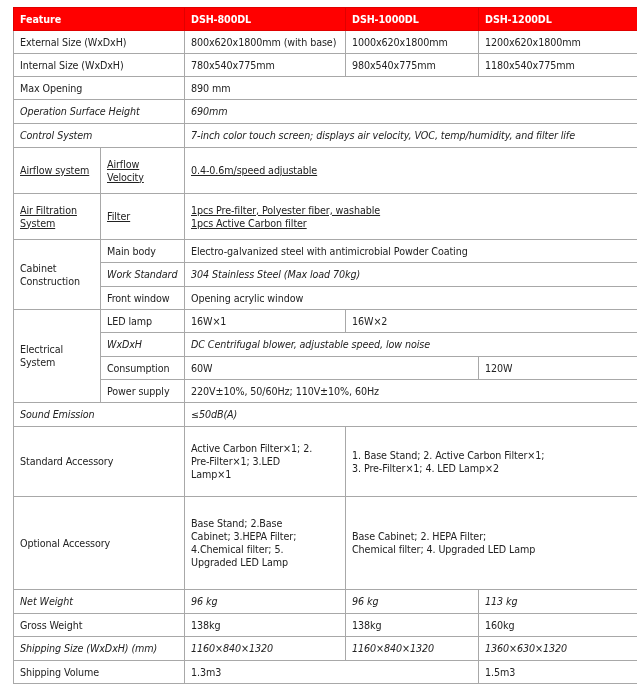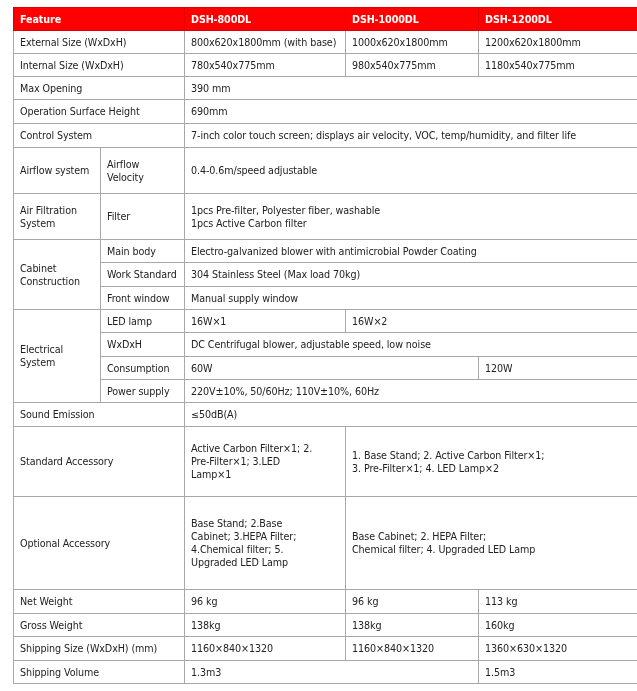--- a/index.html
+++ b/index.html
@@ -6,22 +6,22 @@
   body { width: 637px; height: 691px; position: relative; overflow: hidden;
          font-family: "DejaVu Sans", sans-serif; font-size: 9.6px; color: #222; }
   table.spec { position: absolute; left: 13px; top: 7px; width: 625px;
                border-collapse: collapse; table-layout: fixed; }
   table.spec td, table.spec th { border: 1px solid #a8a8a8; padding: 0 6px;
                vertical-align: middle; text-align: left; line-height: 13px;
                font-weight: normal; letter-spacing: -0.1px; }
   table.spec thead th { background: #ff0000; color: #ffffff; font-weight: bold;
                height: 22px; border-color: #e00000; }
   .h23 { height: 23px; }
-  .h24 { height: 24px; }
-  .h46 { height: 46px; }
+  .h24 { height: 24px; font-style: italic; }
+  .h46 { height: 46px; text-decoration: underline; }
   .h70 { height: 70px; }
   .h93 { height: 93px; }
   .ml { white-space: pre-line; }
 </style>
 </head>
 <body>
 
 <table class="spec">
   <colgroup>
     <col style="width:87px">
@@ -46,21 +46,21 @@
       <td>1200x620x1800mm</td>
     </tr>
     <tr class="h23">
       <td colspan="2">Internal Size (WxDxH)</td>
       <td>780x540x775mm</td>
       <td>980x540x775mm</td>
       <td>1180x540x775mm</td>
     </tr>
     <tr class="h23">
       <td colspan="2">Max Opening</td>
-      <td colspan="3">390 mm</td>
+      <td colspan="3">890 mm</td>
     </tr>
     <tr class="h24">
       <td colspan="2">Operation Surface Height</td>
       <td colspan="3">690mm</td>
     </tr>
     <tr class="h24">
       <td colspan="2">Control System</td>
       <td colspan="3">7-inch color touch screen; displays air velocity, VOC, temp/humidity, and filter life</td>
     </tr>
     <tr class="h46">
@@ -70,29 +70,29 @@
     </tr>
     <tr class="h46">
       <td>Air Filtration System</td>
       <td>Filter</td>
       <td colspan="3" class="ml">1pcs Pre-filter, Polyester fiber, washable
 1pcs Active Carbon filter</td>
     </tr>
     <tr class="h23">
       <td rowspan="3">Cabinet Construction</td>
       <td>Main body</td>
-      <td colspan="3">Electro-galvanized blower with antimicrobial Powder Coating</td>
+      <td colspan="3">Electro-galvanized steel with antimicrobial Powder Coating</td>
     </tr>
     <tr class="h24">
       <td>Work Standard</td>
       <td colspan="3">304 Stainless Steel (Max load 70kg)</td>
     </tr>
     <tr class="h23">
       <td>Front window</td>
-      <td colspan="3">Manual supply window</td>
+      <td colspan="3">Opening acrylic window</td>
     </tr>
     <tr class="h23">
       <td rowspan="4">Electrical System</td>
       <td>LED lamp</td>
       <td>16W×1</td>
       <td colspan="2">16W×2</td>
     </tr>
     <tr class="h24">
       <td>WxDxH</td>
       <td colspan="3">DC Centrifugal blower, adjustable speed, low noise</td>

